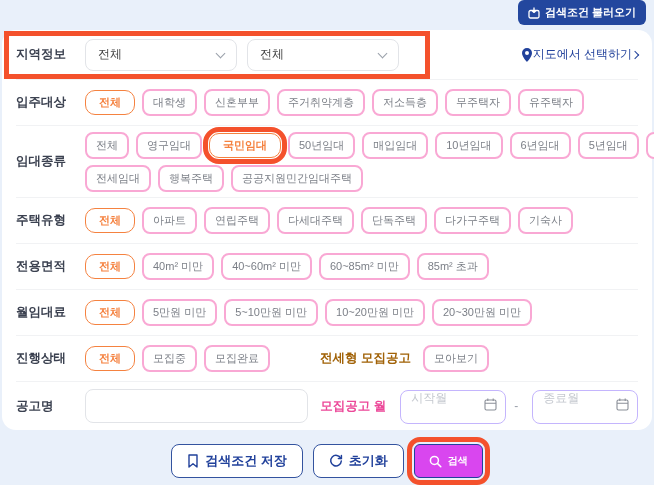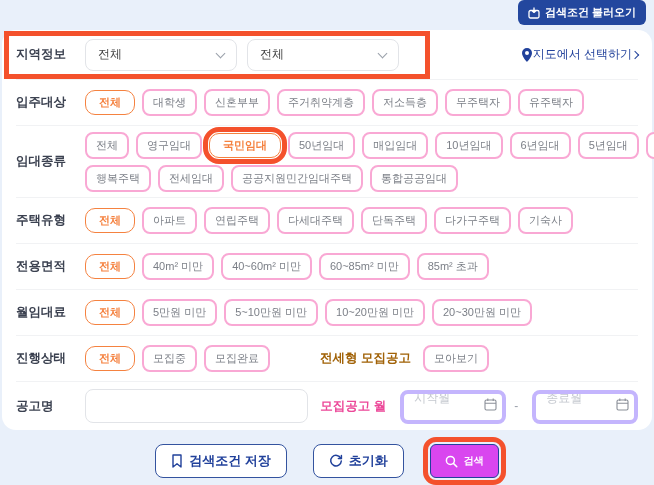--- a/index.html
+++ b/index.html
@@ -38,27 +38,27 @@
   .annotation-box { position:absolute; border:5px solid #f4512c; pointer-events:none; z-index:5; }
   .annotation-region { left:-12px; top:1px; width:426px; height:48px; }
 
   .sub-label { font-size:12.5px; font-weight:700; color:#a16207; margin-left:50px; }
   .sub-chips { margin-left:12px; }
 
   .text-input { width:235px; height:34px; border:1px solid #e2e4e8; border-radius:8px; padding:0 10px;
                 font-size:12px; color:#444; font-family:inherit; }
   .month-label { font-size:12.5px; font-weight:700; color:#ec4899; margin-left:12px; white-space:nowrap; }
   .date-field { position:relative; width:112px; margin-left:14px; }
-  .date-field input { width:100%; height:34px; border:4px solid #c4b5fd; border-radius:8px;
+  .date-field input { width:100%; height:34px; border:1px solid #c4b5fd; border-radius:8px;
                       padding:0 28px 17px 10px; font-size:12px; color:#444; font-family:inherit; }
   .date-field input::placeholder { color:#c4c8cf; }
   .date-field svg { position:absolute; right:9px; top:10px; }
   .date-sep { color:#9aa0aa; font-size:12px; margin-left:8px; }
 
-  .footer { display:flex; justify-content:center; align-items:center; gap:26px; padding-top:14px; }
+  .footer { display:flex; justify-content:center; align-items:center; gap:10px; padding-top:14px; }
   .btn-outline { background:#fff; border:1.5px solid #33539f; color:#21419b; border-radius:8px;
                  font-size:13px; font-weight:700; height:34px; padding:0 15px; display:flex;
                  align-items:center; gap:6px; cursor:pointer; font-family:inherit; }
   .btn-primary { background:#d946ef; border:1.5px solid #21419b; color:#fff; border-radius:6px;
                  font-size:10px; font-weight:700; height:34px; padding:0 14px; display:flex;
                  align-items:center; gap:6px; cursor:pointer; font-family:inherit;
                  outline:5px solid #f4512c; outline-offset:2px; }
 </style>
 </head>
 <body>
@@ -118,24 +118,23 @@
           <button class="chip">영구임대</button>
           <button class="chip selected annotated">국민임대</button>
           <button class="chip">50년임대</button>
           <button class="chip">매입임대</button>
           <button class="chip">10년임대</button>
           <button class="chip">6년임대</button>
           <button class="chip">5년임대</button>
           <button class="chip">장기전세</button>
         </div>
       <div class="chips">
+          <button class="chip">전세임대</button>
           <button class="chip">행복주택</button>
-          <button class="chip">전세임대</button>
           <button class="chip">공공지원민간임대주택</button>
-          <button class="chip">통합공공임대</button>
         </div>
     </div>
   </div>
 
   <div class="row">
     <div class="row-label">주택유형</div>
     <div class="chips">
         <button class="chip selected">전체</button>
         <button class="chip">아파트</button>
         <button class="chip">연립주택</button>

